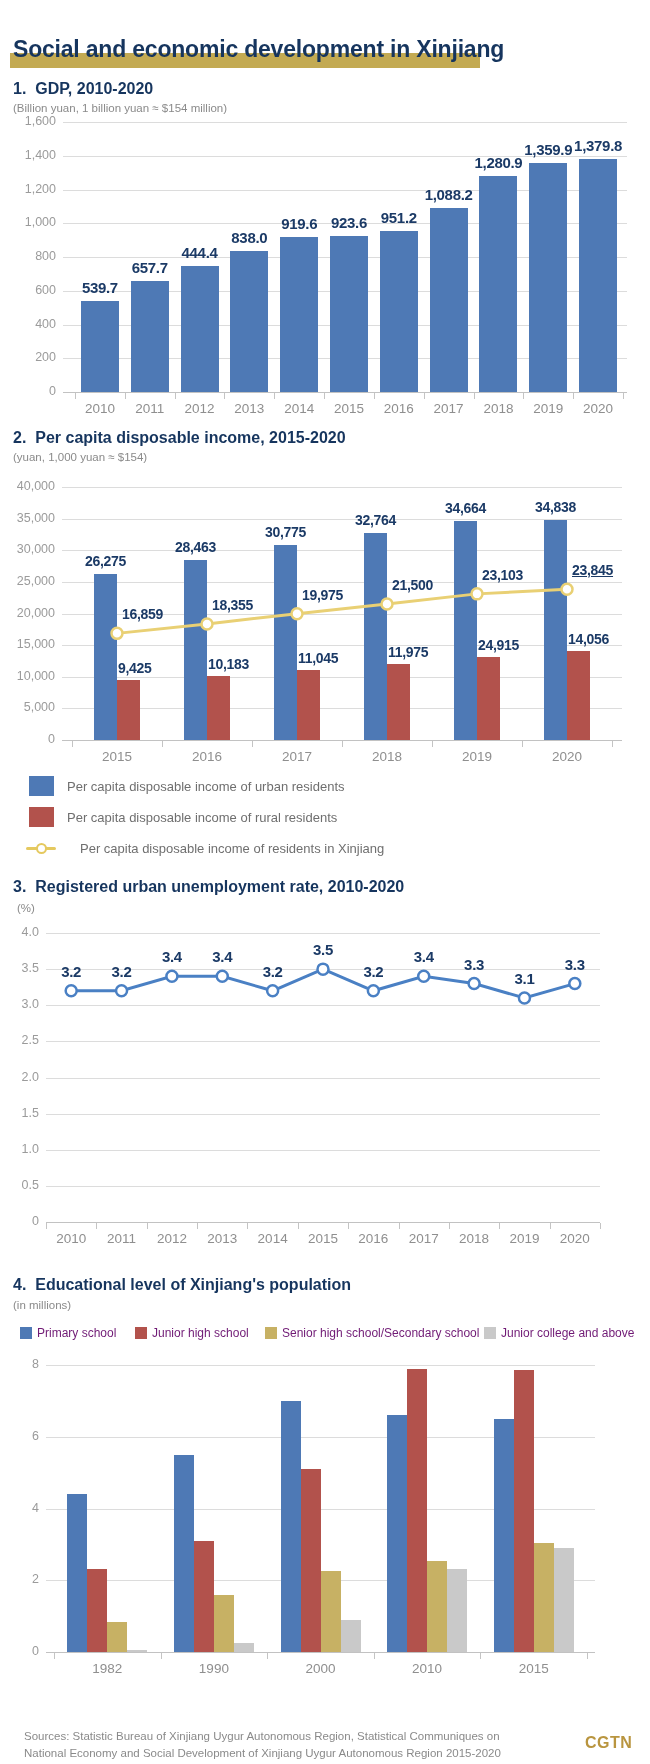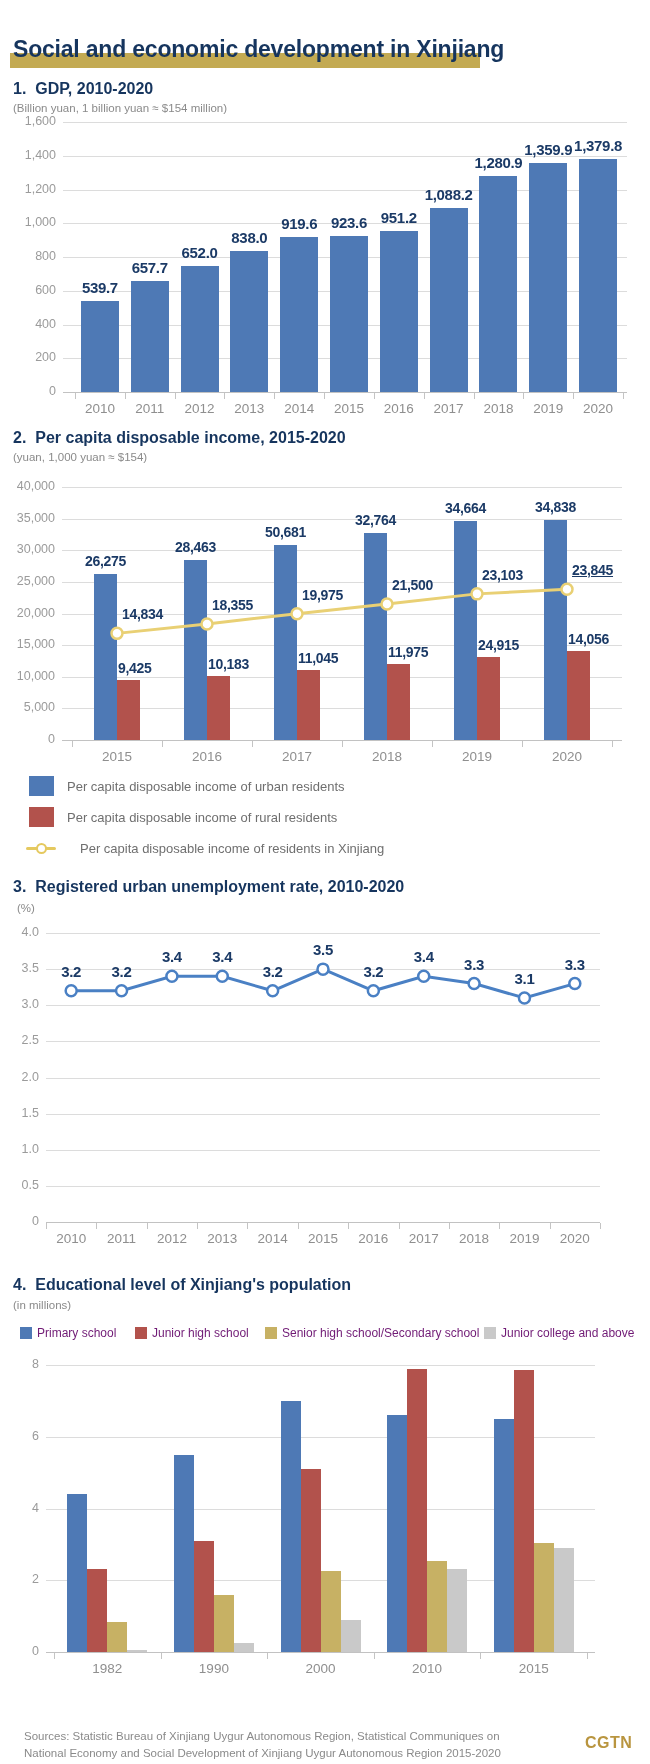--- a/index.html
+++ b/index.html
@@ -93,21 +93,21 @@
       <div class="xlab" style="left: 373.909px; top: 401px; width: 49.8182px;">2016</div>
       <div class="xlab" style="left: 423.727px; top: 401px; width: 49.8182px;">2017</div>
       <div class="xlab" style="left: 473.545px; top: 401px; width: 49.8182px;">2018</div>
       <div class="xlab" style="left: 523.364px; top: 401px; width: 49.8182px;">2019</div>
       <div class="xlab" style="left: 573.182px; top: 401px; width: 49.8182px;">2020</div>
       <div class="bar" style="left: 80.9091px; top: 300.926px; width: 38px; height: 91.0744px; background: rgb(78, 121, 181);"></div>
       <div class="vlab" style="left: 54.9091px; top: 278.926px; width: 90px;">539.7</div>
       <div class="bar" style="left: 130.727px; top: 281.013px; width: 38px; height: 110.987px; background: rgb(78, 121, 181);"></div>
       <div class="vlab" style="left: 104.727px; top: 259.013px; width: 90px;">657.7</div>
       <div class="bar" style="left: 180.545px; top: 266.146px; width: 38px; height: 125.854px; background: rgb(78, 121, 181);"></div>
-      <div class="vlab" style="left: 154.545px; top: 244.146px; width: 90px;">652.0</div>
+      <div class="vlab" style="left: 154.545px; top: 244.146px; width: 90px;">444.4</div>
       <div class="bar" style="left: 230.364px; top: 250.587px; width: 38px; height: 141.412px; background: rgb(78, 121, 181);"></div>
       <div class="vlab" style="left: 204.364px; top: 228.587px; width: 90px;">838.0</div>
       <div class="bar" style="left: 280.182px; top: 236.817px; width: 38px; height: 155.183px; background: rgb(78, 121, 181);"></div>
       <div class="vlab" style="left: 254.182px; top: 214.817px; width: 90px;">919.6</div>
       <div class="bar" style="left: 330px; top: 236.142px; width: 38px; height: 155.857px; background: rgb(78, 121, 181);"></div>
       <div class="vlab" style="left: 304px; top: 214.142px; width: 90px;">923.6</div>
       <div class="bar" style="left: 379.818px; top: 231.485px; width: 38px; height: 160.515px; background: rgb(78, 121, 181);"></div>
       <div class="vlab" style="left: 353.818px; top: 209.485px; width: 90px;">951.2</div>
       <div class="bar" style="left: 429.636px; top: 208.366px; width: 38px; height: 183.634px; background: rgb(78, 121, 181);"></div>
       <div class="vlab" style="left: 403.636px; top: 186.366px; width: 90px;">1,088.2</div>
@@ -151,21 +151,21 @@
       <div class="xlab" style="left: 162px; top: 749px; width: 90px;">2016</div>
       <div class="xlab" style="left: 252px; top: 749px; width: 90px;">2017</div>
       <div class="xlab" style="left: 342px; top: 749px; width: 90px;">2018</div>
       <div class="xlab" style="left: 432px; top: 749px; width: 90px;">2019</div>
       <div class="xlab" style="left: 522px; top: 749px; width: 90px;">2020</div>
       <div class="bar" style="left: 94px; top: 573.811px; width: 23px; height: 166.189px; background: rgb(78, 121, 181);"></div>
       <div class="vlab vlab2" style="left: 63.5px; top: 552.811px; width: 84px;">26,275</div>
       <div class="bar" style="left: 184px; top: 559.972px; width: 23px; height: 180.028px; background: rgb(78, 121, 181);"></div>
       <div class="vlab vlab2" style="left: 153.5px; top: 538.972px; width: 84px;">28,463</div>
       <div class="bar" style="left: 274px; top: 545.348px; width: 23px; height: 194.652px; background: rgb(78, 121, 181);"></div>
-      <div class="vlab vlab2" style="left: 243.5px; top: 524.348px; width: 84px;">50,681</div>
+      <div class="vlab vlab2" style="left: 243.5px; top: 524.348px; width: 84px;">30,775</div>
       <div class="bar" style="left: 364px; top: 532.768px; width: 23px; height: 207.232px; background: rgb(78, 121, 181);"></div>
       <div class="vlab vlab2" style="left: 333.5px; top: 511.768px; width: 84px;">32,764</div>
       <div class="bar" style="left: 454px; top: 520.75px; width: 23px; height: 219.25px; background: rgb(78, 121, 181);"></div>
       <div class="vlab vlab2" style="left: 423.5px; top: 499.75px; width: 84px;">34,664</div>
       <div class="bar" style="left: 544px; top: 519.65px; width: 23px; height: 220.35px; background: rgb(78, 121, 181);"></div>
       <div class="vlab vlab2" style="left: 513.5px; top: 498.65px; width: 84px;">34,838</div>
       <div class="bar" style="left: 117px; top: 680.387px; width: 23px; height: 59.6131px; background: rgb(178, 82, 76);"></div>
       <div class="vlab vlab2" style="left: 118px; top: 660.387px;">9,425</div>
       <div class="bar" style="left: 207px; top: 675.593px; width: 23px; height: 64.4075px; background: rgb(178, 82, 76);"></div>
       <div class="vlab vlab2" style="left: 208px; top: 655.593px;">10,183</div>
@@ -179,21 +179,21 @@
       <div class="vlab vlab2" style="left: 568px; top: 631.096px;">14,056</div>
       <svg width="560" height="253" style="position: absolute; left: 62px; top: 487px;">
         <polyline points="55,146.366825 145,136.904625 235,126.658125 325,117.01250000000002 415,106.873525 505,102.180375" fill="none" stroke="#e9d074" stroke-width="3"></polyline>
         <circle cx="55" cy="146.366825" r="5.5" fill="#fff" stroke="#e9d074" stroke-width="2.5"></circle>
         <circle cx="145" cy="136.904625" r="5.5" fill="#fff" stroke="#e9d074" stroke-width="2.5"></circle>
         <circle cx="235" cy="126.658125" r="5.5" fill="#fff" stroke="#e9d074" stroke-width="2.5"></circle>
         <circle cx="325" cy="117.01250000000002" r="5.5" fill="#fff" stroke="#e9d074" stroke-width="2.5"></circle>
         <circle cx="415" cy="106.873525" r="5.5" fill="#fff" stroke="#e9d074" stroke-width="2.5"></circle>
         <circle cx="505" cy="102.180375" r="5.5" fill="#fff" stroke="#e9d074" stroke-width="2.5"></circle>
       </svg>
-      <div class="vlab vlab2" style="left: 122px; top: 606.367px;">14,834</div>
+      <div class="vlab vlab2" style="left: 122px; top: 606.367px;">16,859</div>
       <div class="vlab vlab2" style="left: 212px; top: 596.905px;">18,355</div>
       <div class="vlab vlab2" style="left: 302px; top: 586.658px;">19,975</div>
       <div class="vlab vlab2" style="left: 392px; top: 577.013px;">21,500</div>
       <div class="vlab vlab2" style="left: 482px; top: 566.874px;">23,103</div>
       <div class="vlab vlab2" style="left: 572px; top: 562.18px; text-decoration: underline;">23,845</div>
     </div>
 
   <div class="lgrow" style="top:775px">
     <span class="sw" style="background:#4e79b5"></span>
     <span class="lg-t">Per capita disposable income of urban residents</span>

